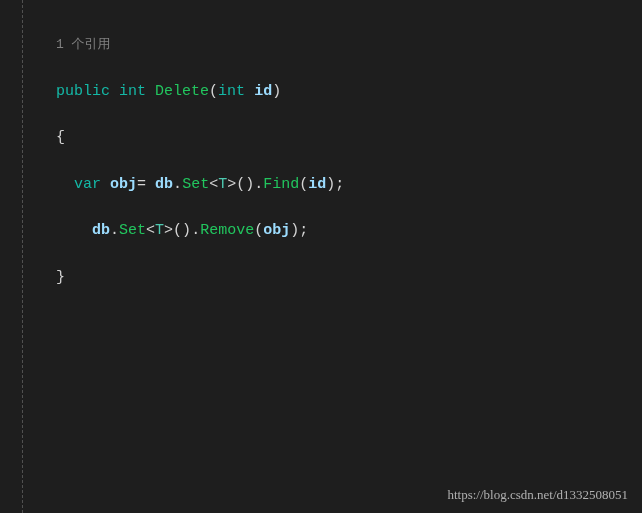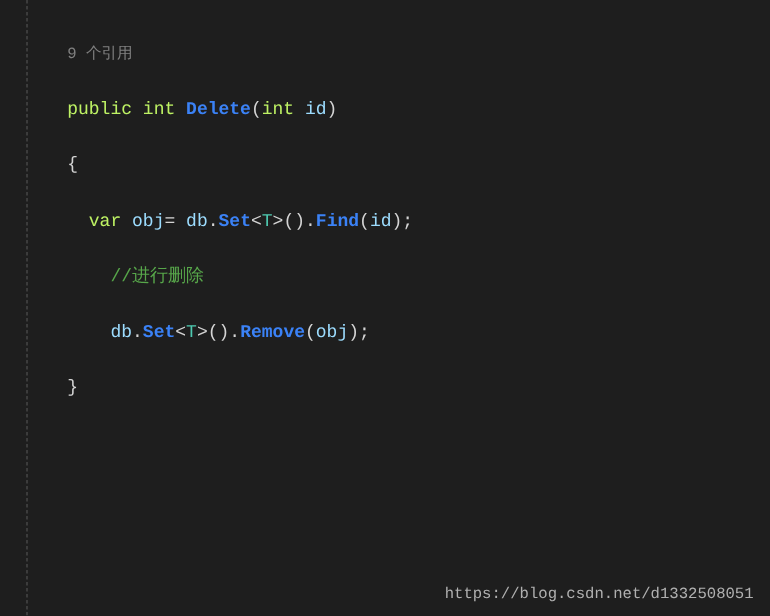--- a/index.html
+++ b/index.html
@@ -21,47 +21,46 @@
       bottom: 0;
       border-left: 1px dashed #505050;
     }
     .guide.g1 { left: 22px; }
     .code {
       padding-left: 36px;
       white-space: pre;
     }
     .comment { color: #57A64A; }
     .refcount { color: #808080; font-size: 13px; }
-    .keyword { color: #bef264; }
+    .keyword { color: #14b8a6; }
     .type { color: #4ec9b0; }
-    .method { color: #3b82f6; font-weight: bold; }
-    .identifier { color: #9cdcfe; }
+    .method { color: #22c55e; }
+    .identifier { color: #9cdcfe; font-weight: bold; }
     .punct { color: #d4d4d4; }
     .op { color: #d4d4d4; }
     .brace { color: #d4d4d4; }
     .watermark {
       position: absolute;
       bottom: 8px;
       right: 14px;
       color: #b0b0b0;
       font-size: 13px;
-      font-family: Liberation Mono, monospace;
+      font-family: Liberation Serif, serif;
     }
   </style>
 </head>
 <body>
 
 <div class="guide g1"></div>
 
 <div class="code">
-<div><span class="refcount">9 个引用</span></div>
+<div><span class="refcount">1 个引用</span></div>
 <div><span class="keyword">public</span> <span class="keyword">int</span> <span class="method">Delete</span><span class="punct">(</span><span class="keyword">int</span> <span class="identifier">id</span><span class="punct">)</span></div>
 <div><span class="brace">{</span></div>
 <div>  <span class="keyword">var</span> <span class="identifier">obj</span><span class="op">=</span> <span class="identifier">db</span><span class="punct">.</span><span class="method">Set</span><span class="punct">&lt;</span><span class="type">T</span><span class="punct">&gt;</span><span class="punct">()</span><span class="punct">.</span><span class="method">Find</span><span class="punct">(</span><span class="identifier">id</span><span class="punct">)</span><span class="punct">;</span></div>
-<div>    <span class="comment">//进行删除</span></div>
 <div>    <span class="identifier">db</span><span class="punct">.</span><span class="method">Set</span><span class="punct">&lt;</span><span class="type">T</span><span class="punct">&gt;</span><span class="punct">()</span><span class="punct">.</span><span class="method">Remove</span><span class="punct">(</span><span class="identifier">obj</span><span class="punct">)</span><span class="punct">;</span></div>
 <div><span class="brace">}</span></div>
 <div> </div>
 
 
 
 
 
 
 

